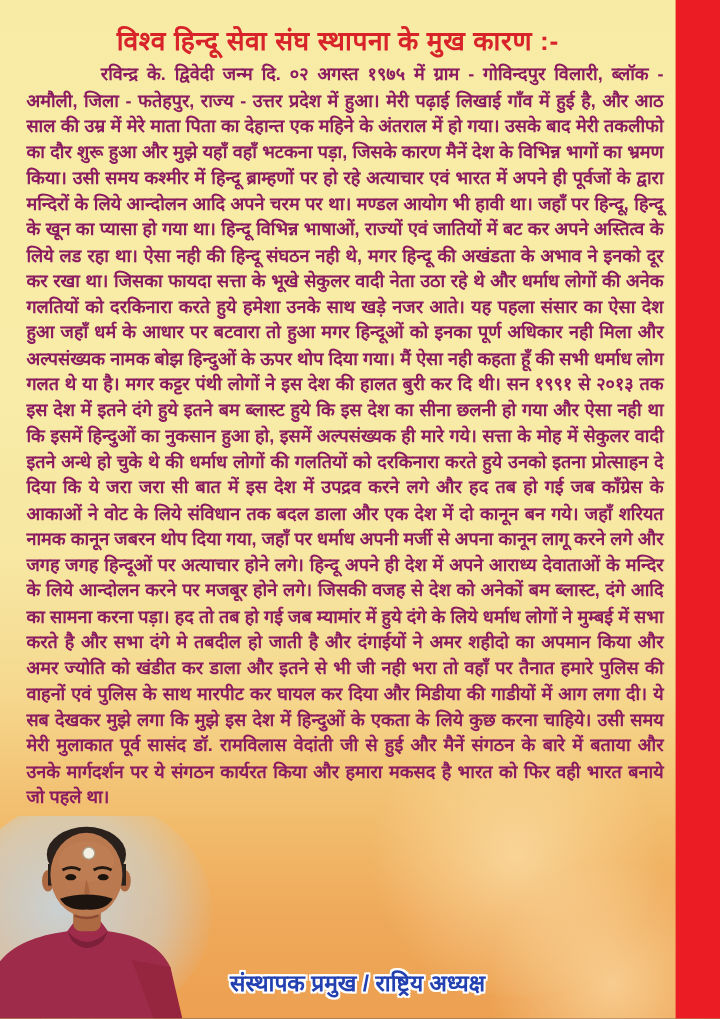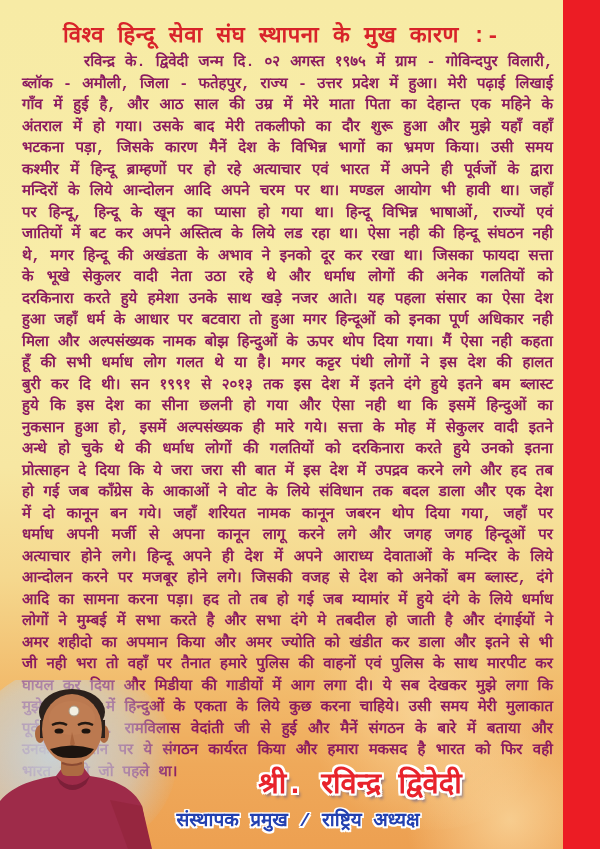--- a/index.html
+++ b/index.html
@@ -4,21 +4,21 @@
 <style>
   html,body{margin:0;padding:0;background:#555;}
   .page{
     position:relative;
     width:600px;height:849px;
     overflow:hidden;
     margin:0 auto;
     background:linear-gradient(180deg,
       #f7eba5 0%, #f8eca8 38%, #f7e7a2 55%,
       #f5d88e 68%, #f2bd6e 80%, #efa95a 90%, #eda051 100%);
-    font-family:Liberation Mono, monospace;
+    font-family:Liberation Sans, sans-serif;
   }
   .glow{
     position:absolute;border-radius:50%;
     background:radial-gradient(circle, rgba(255,238,190,0.55) 0%, rgba(255,238,190,0) 70%);
     pointer-events:none;
   }
   .glow-1{width:260px;height:230px;left:300px;top:600px;}
   .glow-2{width:220px;height:200px;left:400px;top:720px;}
   .red-band{
     position:absolute;top:0;right:0;width:37px;height:849px;
@@ -115,17 +115,16 @@
       <ellipse cx="86" cy="51" rx="4.5" ry="2.6" fill="#1e140e"></ellipse>
 
       <path d="M72,52 L70,64 Q72,67 75,64 Z" fill="#a9653d"></path>
 
       <path d="M50,69 Q72,62 94,69 Q88,79 72,78 Q56,79 50,69 Z" fill="#1d140f"></path>
 
       <path d="M62,83 Q72,87 82,83" stroke="#8a4a33" stroke-width="2" fill="none"></path>
     </svg>
   </div>
 
-  <div class="founder-name">श्री. रविन्द्र द्विवेदी</div>
 
   <div class="founder-designation">संस्थापक प्रमुख / राष्ट्रिय अध्यक्ष</div>
 
 </div>
 
 </body></html>

